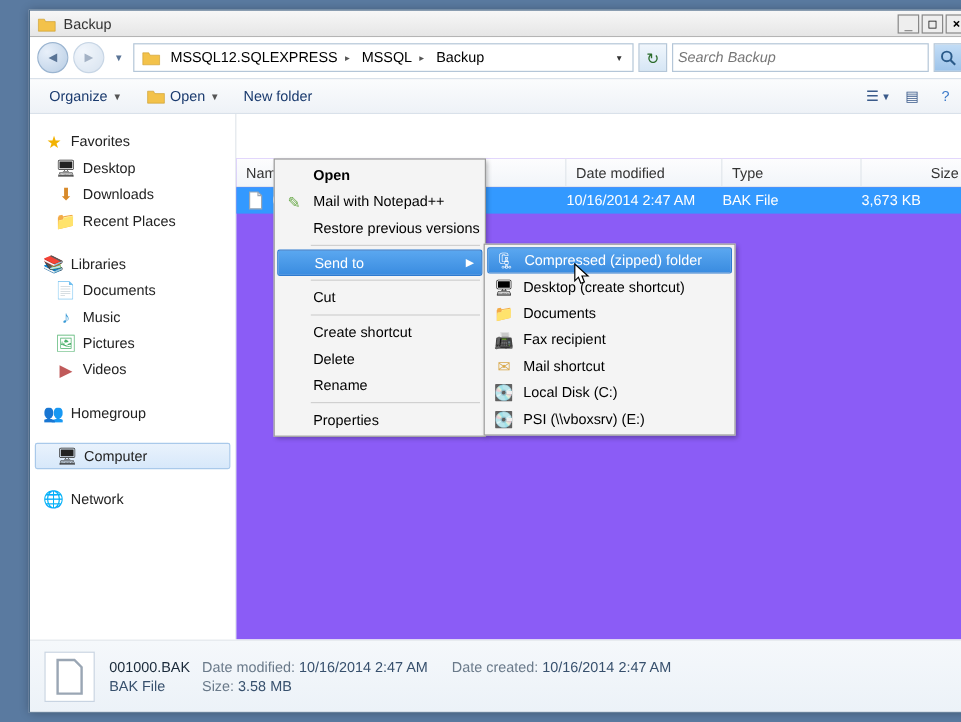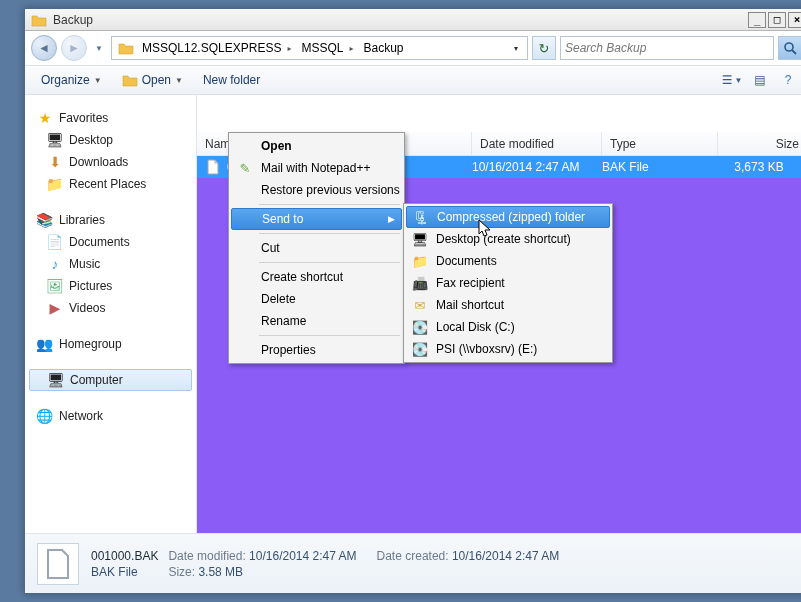--- a/index.html
+++ b/index.html
@@ -51,21 +51,21 @@
 .c-type { width: 116px; text-align: right; }
 .c-size { width: 90px; text-align:right; justify-content:flex-end; }
 
 .filelist { flex:1; position:relative; }
 .filerow { height: 22px; display:flex; align-items:center; padding: 0 8px; }
 .filerow.selected { background:#3399ff; color:#fff; }
 .filerow .fico { width:16px;height:16px; margin-right:6px; display:flex;align-items:center;justify-content:center; }
 .filerow .fname { flex:1; min-width:242px; }
 .filerow .fdate { width:130px; }
 .filerow .ftype { width:116px; }
-.filerow .fsize { width:82px; text-align:center; }
+.filerow .fsize { width:82px; text-align:left; }
 
 .ctxmenu { position:absolute; background:#f4f4f4; border:1px solid #9a9a9a; box-shadow:2px 2px 4px rgba(0,0,0,.3); padding:2px; }
 .ctxmenu .citem { height:22px; display:flex; align-items:center; padding: 0 24px 0 30px; position:relative; white-space:nowrap; }
 .ctxmenu .citem.bold { font-weight:bold; }
 .ctxmenu .citem.sel { background: linear-gradient(#5aa7f0,#3a8ce0); color:#fff; border:1px solid #2d7ad0; border-radius:2px; }
 .ctxmenu .citem .cico { position:absolute; left:6px; width:16px;height:16px; display:flex;align-items:center;justify-content:center; font-size:13px; }
 .ctxmenu .citem .sub { position:absolute; right:6px; font-size:9px; }
 .ctxmenu .sep { height:1px; background:#d0d0d0; margin:3px 2px 3px 28px; }
 .ctxmenu.main { left:228px; top:132px; width:177px; }
 .ctxmenu.submenu { left:403px; top:203px; width:210px; }

